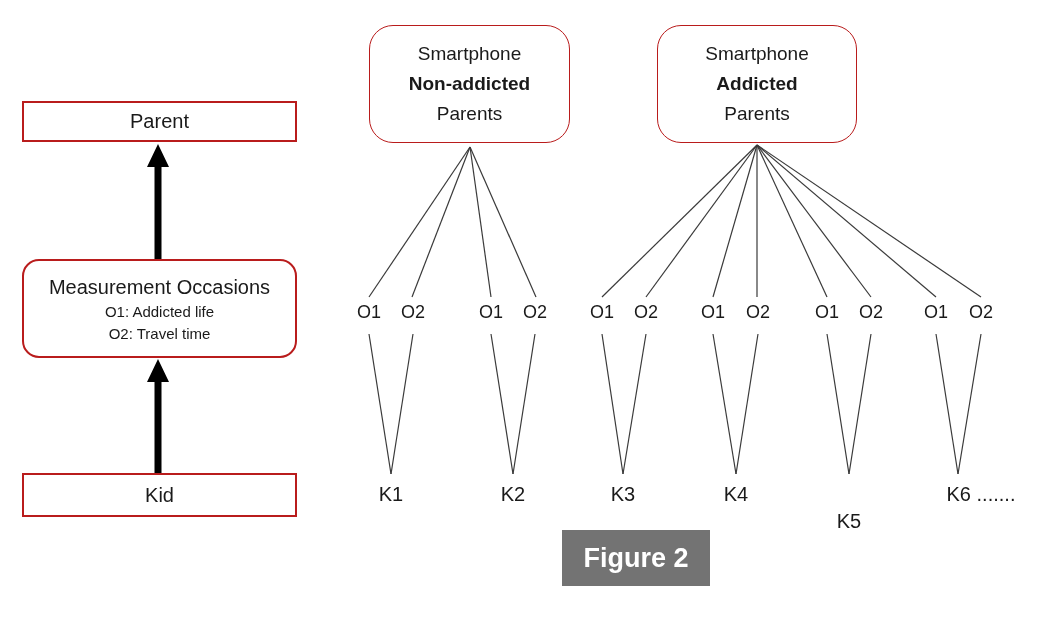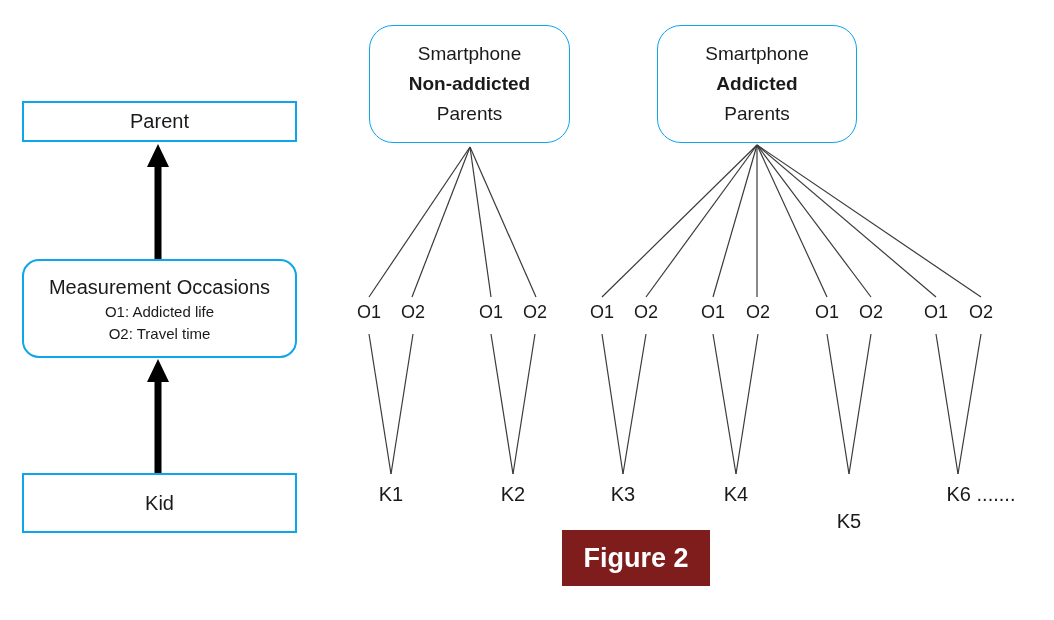--- a/index.html
+++ b/index.html
@@ -18,21 +18,21 @@
   }
   #lines {
     position: absolute;
     left: 0; top: 0;
     width: 1054px;
     height: 620px;
   }
   .box {
     position: absolute;
     background: #ffffff;
-    border: 2px solid #0ea5e9;
+    border: 2px solid #b91c1c;
     box-sizing: border-box;
     display: flex;
     flex-direction: column;
     align-items: center;
     justify-content: center;
     text-align: center;
   }
   .box.rounded {
     border-radius: 24px;
     border-width: 1.5px;
@@ -71,21 +71,21 @@
   }
   .k-label.wide {
     width: 96px;
   }
   #figure-caption {
     position: absolute;
     left: 562px;
     top: 530px;
     width: 148px;
     height: 56px;
-    background: #7f1d1d;
+    background: #737373;
     color: #ffffff;
     font-size: 27px;
     font-weight: bold;
     display: flex;
     align-items: center;
     justify-content: center;
   }
 </style>
 </head>
 <body>
@@ -136,21 +136,21 @@
   <div class="box" style="left:22px; top:101px; width:275px; height:41px;text-align:right;">
     <span class="single-label">Parent</span>
   </div>
 
   <div class="box" style="left:22px; top:259px; width:275px; height:99px;border-radius:17px;">
     <div class="m-title">Measurement Occasions</div>
     <div class="m-sub">O1: Addicted life</div>
     <div class="m-sub">O2: Travel time</div>
   </div>
 
-  <div class="box" style="left:22px; top:473px; width:275px; height:60px;">
+  <div class="box" style="left:22px; top:473px; width:275px; height:44px;">
     <span class="single-label">Kid</span>
   </div>
 
   <div class="box rounded" style="left:369px; top:25px; width:201px; height:118px;">
     <div class="g-line">Smartphone</div>
     <div class="g-line bold">Non-addicted</div>
     <div class="g-line">Parents</div>
   </div>
 
   <div class="box rounded" style="left:657px; top:25px; width:200px; height:118px;">

